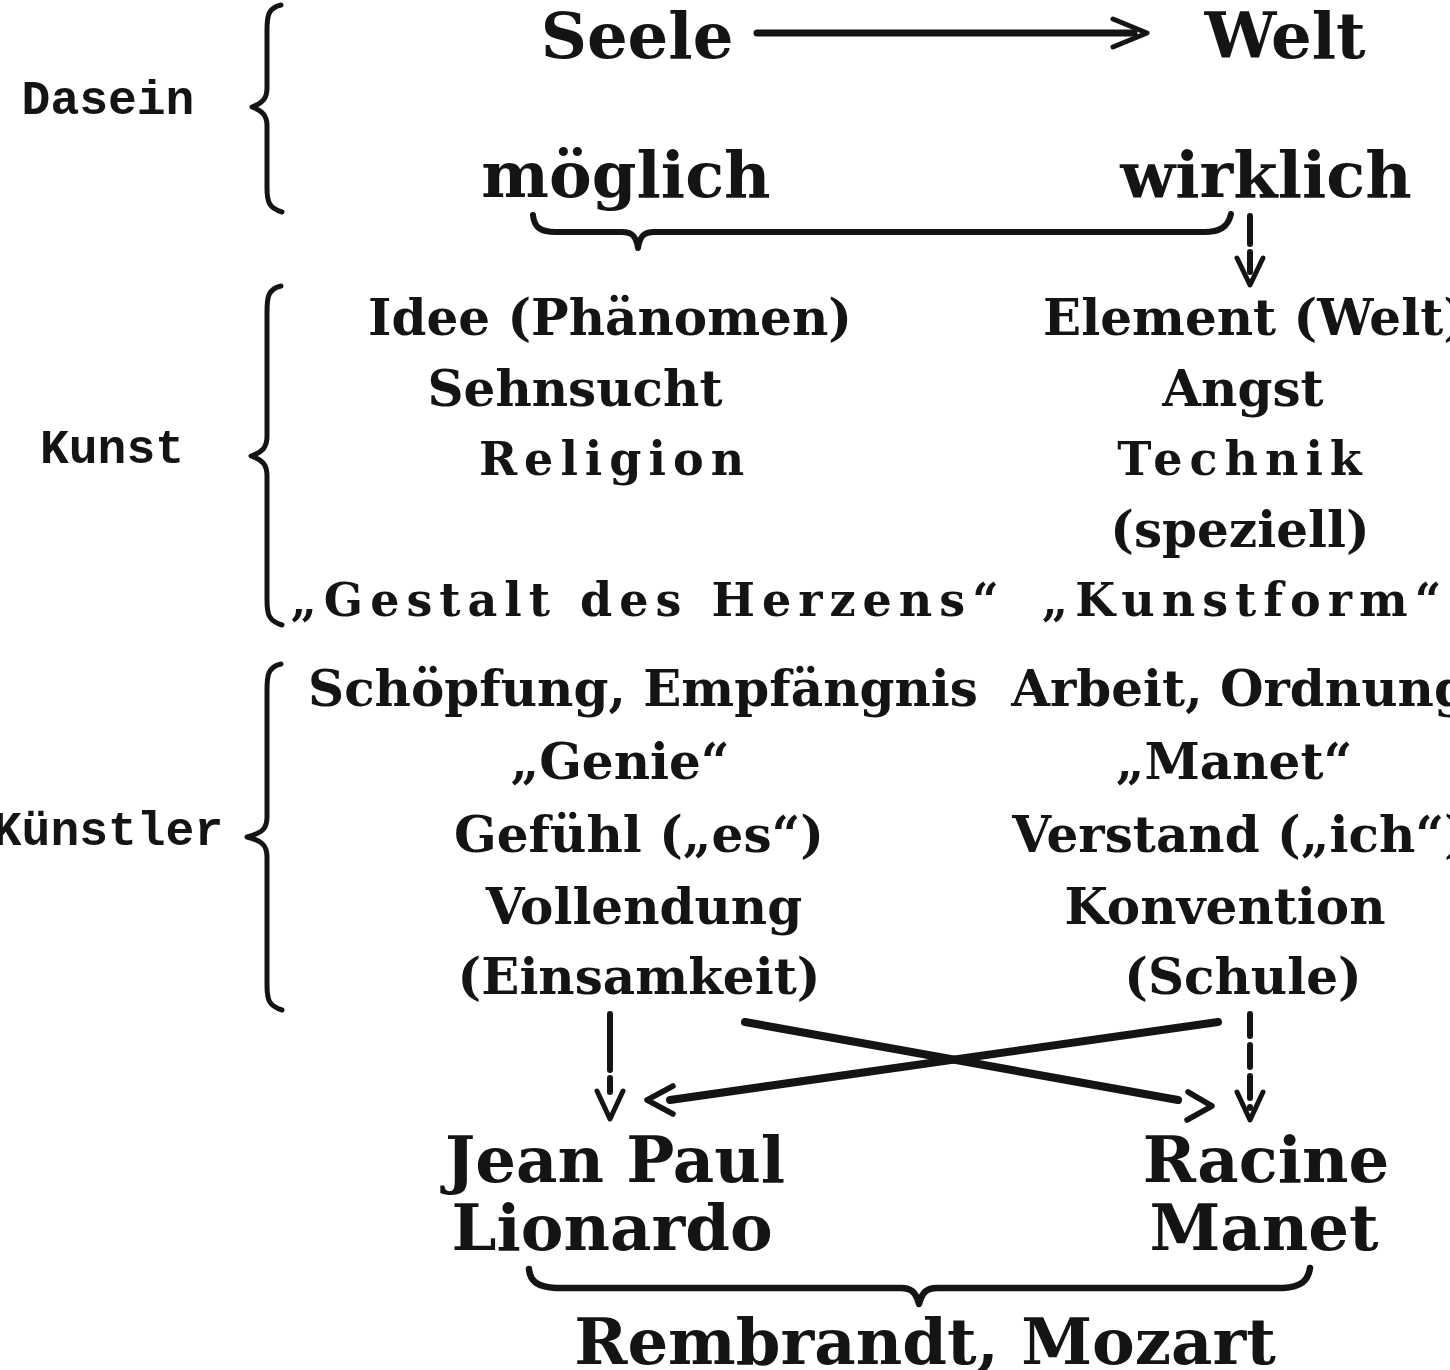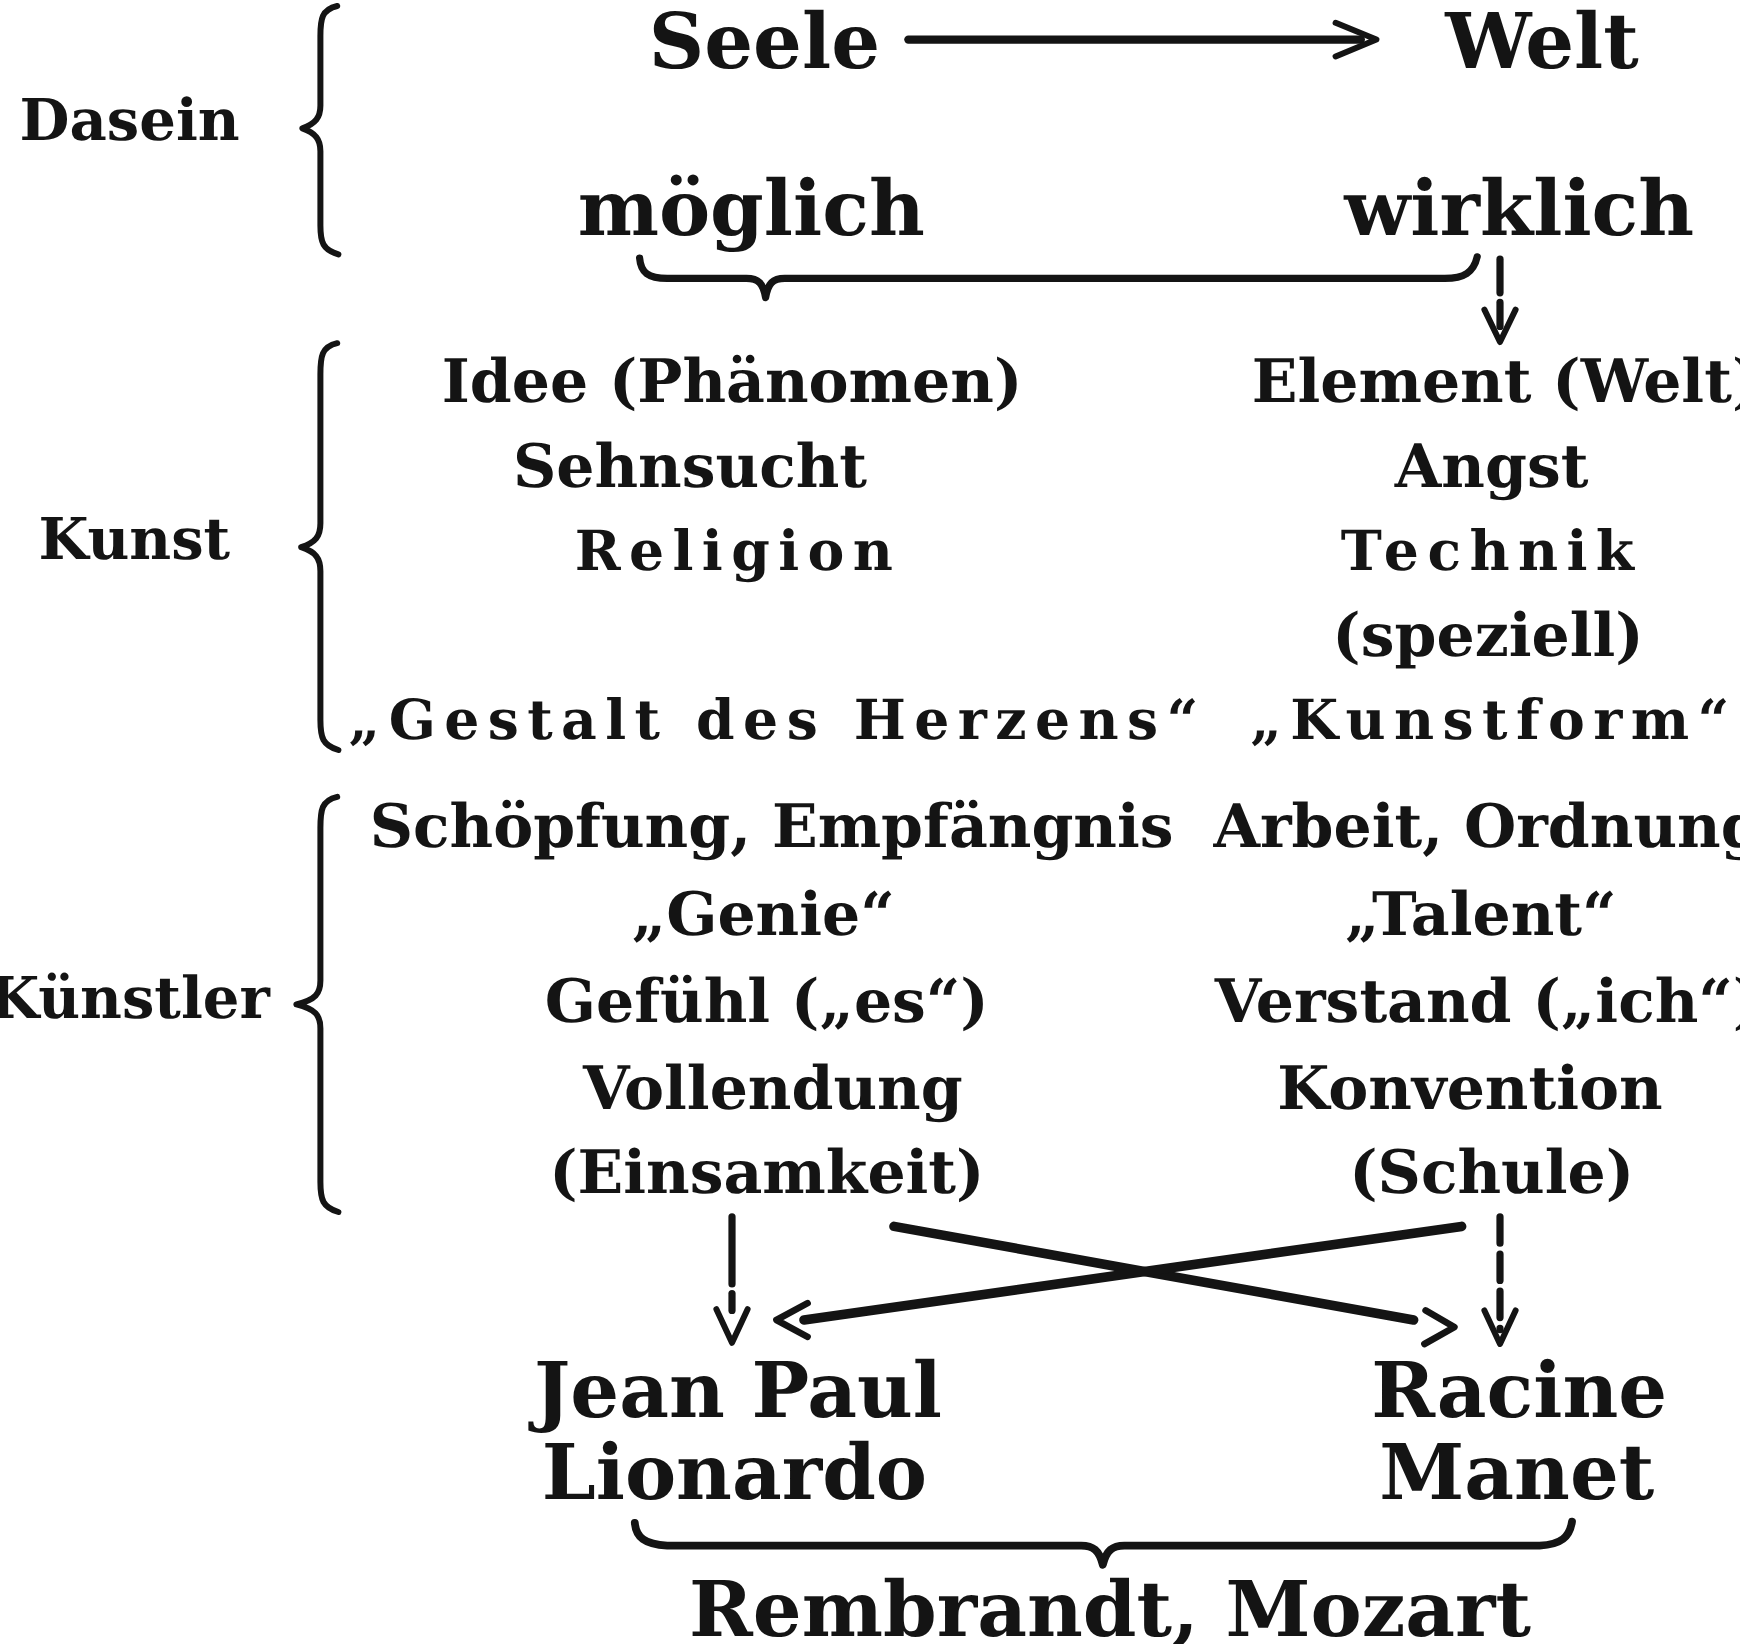--- a/index.html
+++ b/index.html
@@ -13,21 +13,21 @@
     overflow:hidden;
   }
   .t{
     position:absolute;
     transform:translateX(-50%);
     white-space:nowrap;
     font-size:50px;
     line-height:1;
   }
   .big{font-size:64px;}
-  .lbl{font-size:48px;}
+  .lbl{font-size:48px;font-family:Liberation Mono, monospace;}
   .sp{font-size:46px;letter-spacing:7px;}
   svg.overlay{position:absolute;left:0;top:0;pointer-events:none;}
   svg .ink{stroke:#141414;fill:none;stroke-linecap:round;stroke-linejoin:round;}
 </style>
 </head>
 <body>
 
 <div class="page">
 
   <svg class="overlay" width="1450" height="1370" viewBox="0 0 1450 1370">
@@ -90,27 +90,27 @@
 
   <div class="t" style="left:1255px;top:293px">Element (Welt)</div>
   <div class="t" style="left:1243px;top:364px">Angst</div>
   <div class="t sp" style="left:1243px;top:436px">Technik</div>
   <div class="t" style="left:1240px;top:505px">(speziell)</div>
   <div class="t sp" style="left:1245px;top:577px">„Kunstform“</div>
 
   <div class="t lbl" style="left:108px;top:808px">Künstler</div>
 
   <div class="t" style="left:643px;top:664px">Schöpfung, Empfängnis</div>
-  <div class="t" style="left:636px;top:737px">„Genie“</div>
+  <div class="t" style="left:620px;top:737px">„Genie“</div>
   <div class="t" style="left:639px;top:810px">Gefühl („es“)</div>
   <div class="t" style="left:644px;top:882px">Vollendung</div>
   <div class="t" style="left:639px;top:952px">(Einsamkeit)</div>
 
   <div class="t" style="left:1240px;top:664px">Arbeit, Ordnung</div>
-  <div class="t" style="left:1234px;top:737px">„Talent“</div>
+  <div class="t" style="left:1234px;top:737px">„Manet“</div>
   <div class="t" style="left:1240px;top:810px">Verstand („ich“)</div>
   <div class="t" style="left:1225px;top:882px">Konvention</div>
   <div class="t" style="left:1243px;top:952px">(Schule)</div>
 
   <div class="t big" style="left:615px;top:1128px">Jean Paul</div>
   <div class="t big" style="left:612px;top:1196px">Lionardo</div>
   <div class="t big" style="left:1266px;top:1128px">Racine</div>
   <div class="t big" style="left:1264px;top:1196px">Manet</div>
   <div class="t big" style="left:925px;top:1310px">Rembrandt, Mozart</div>
 

